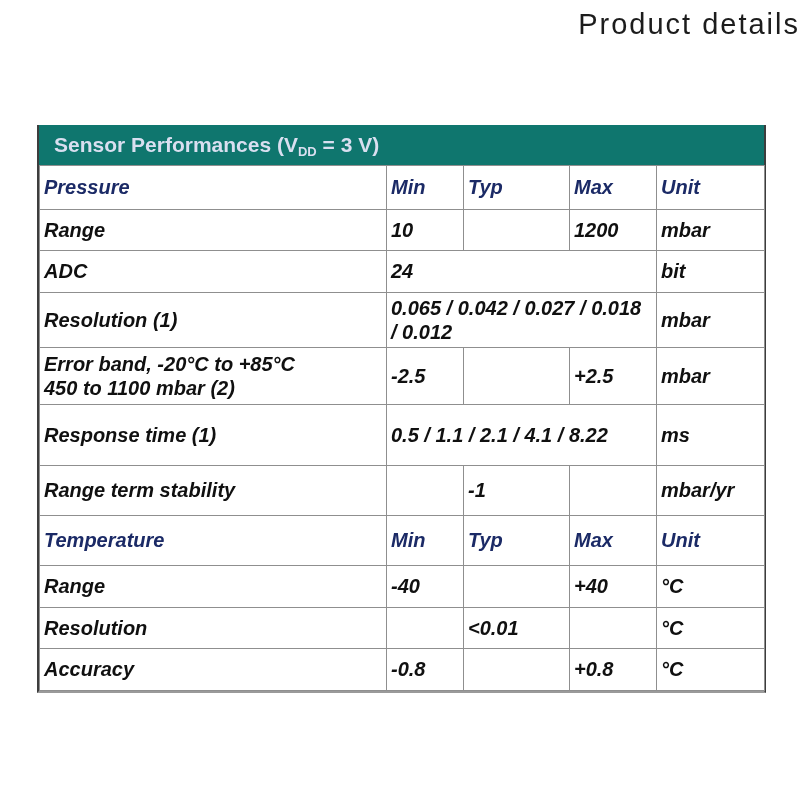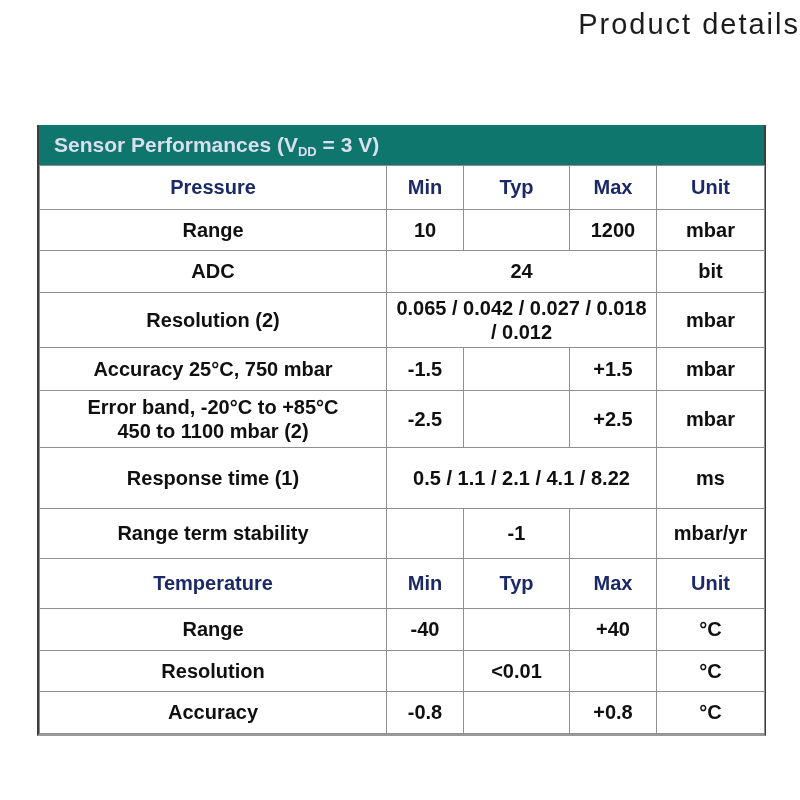--- a/index.html
+++ b/index.html
@@ -52,26 +52,26 @@
   table.spec-table {
     width: 100%;
     border-collapse: collapse;
     table-layout: fixed;
   }
   table.spec-table td {
     border: 1px solid #8f8f8f;
     font-weight: bold;
     font-size: 20px;
     color: #101010;
-    text-align: center;
     vertical-align: middle;
     padding: 2px 4px;
     line-height: 1.22;
     box-sizing: border-box;
     overflow: hidden;
+    font-style: italic;
   }
   td.param {
     text-align: left;
     padding-left: 12px;
   }
   tr.section td {
     color: #1b2a66;
   }
   td.notes-cell {
     text-align: left;
@@ -118,32 +118,25 @@
       <td>mbar</td>
     </tr>
 
     <tr style="height:42px">
       <td class="param">ADC</td>
       <td colspan="3">24</td>
       <td>bit</td>
     </tr>
 
     <tr style="height:55px">
-      <td class="param">Resolution (2)</td>
+      <td class="param">Resolution (1)</td>
       <td colspan="3">0.065 / 0.042 / 0.027 / 0.018 / 0.012</td>
       <td>mbar</td>
     </tr>
 
-    <tr style="height:43px">
-      <td class="param">Accuracy 25°C, 750 mbar</td>
-      <td>-1.5</td>
-      <td></td>
-      <td>+1.5</td>
-      <td>mbar</td>
-    </tr>
 
     <tr style="height:57px">
       <td class="param">
         <div>Error band,  -20°C to +85°C</div>
         <div>450 to 1100 mbar (2)</div>
       </td>
       <td>-2.5</td>
       <td></td>
       <td>+2.5</td>
       <td>mbar</td>

